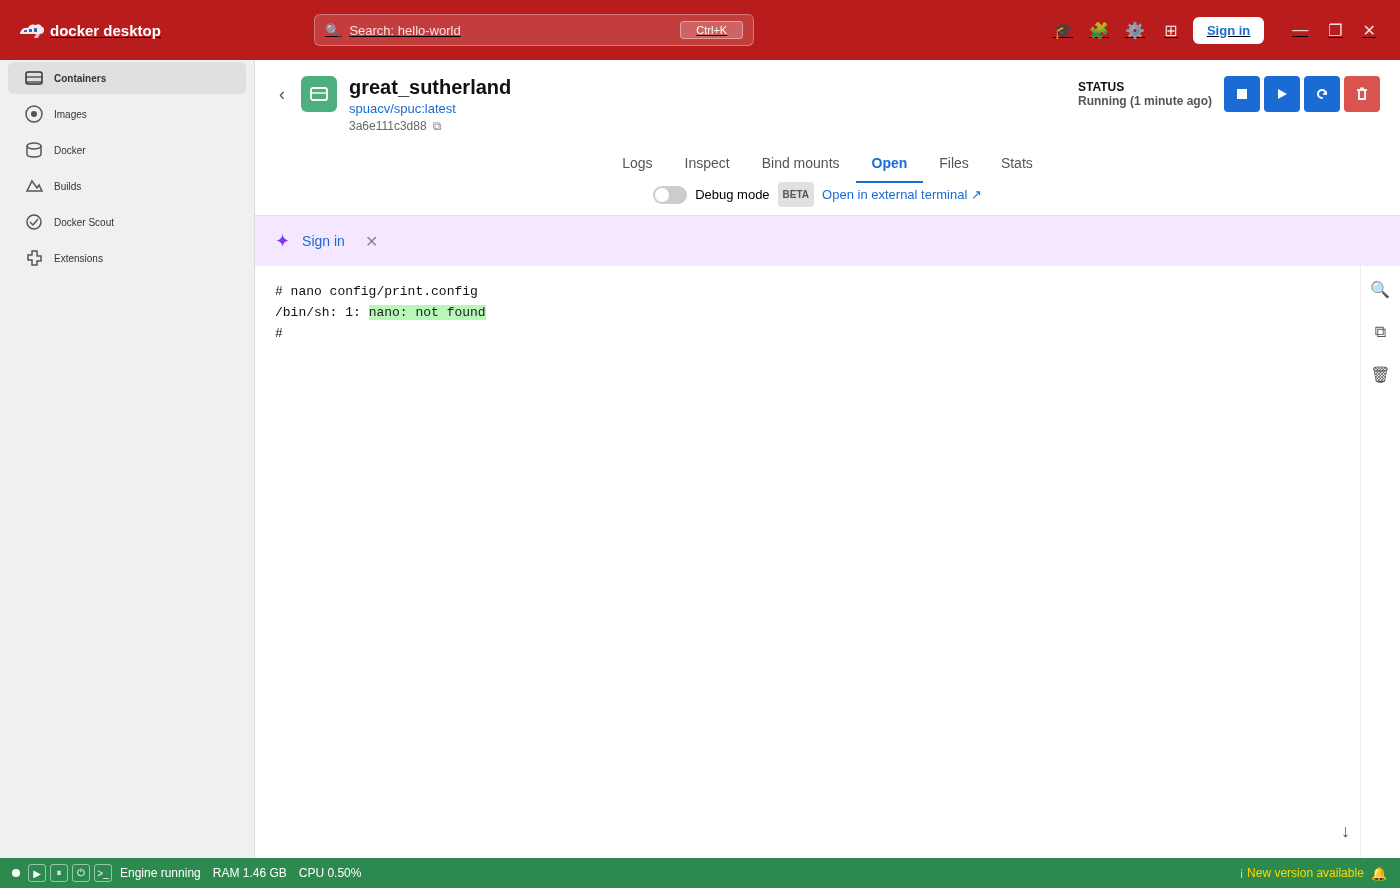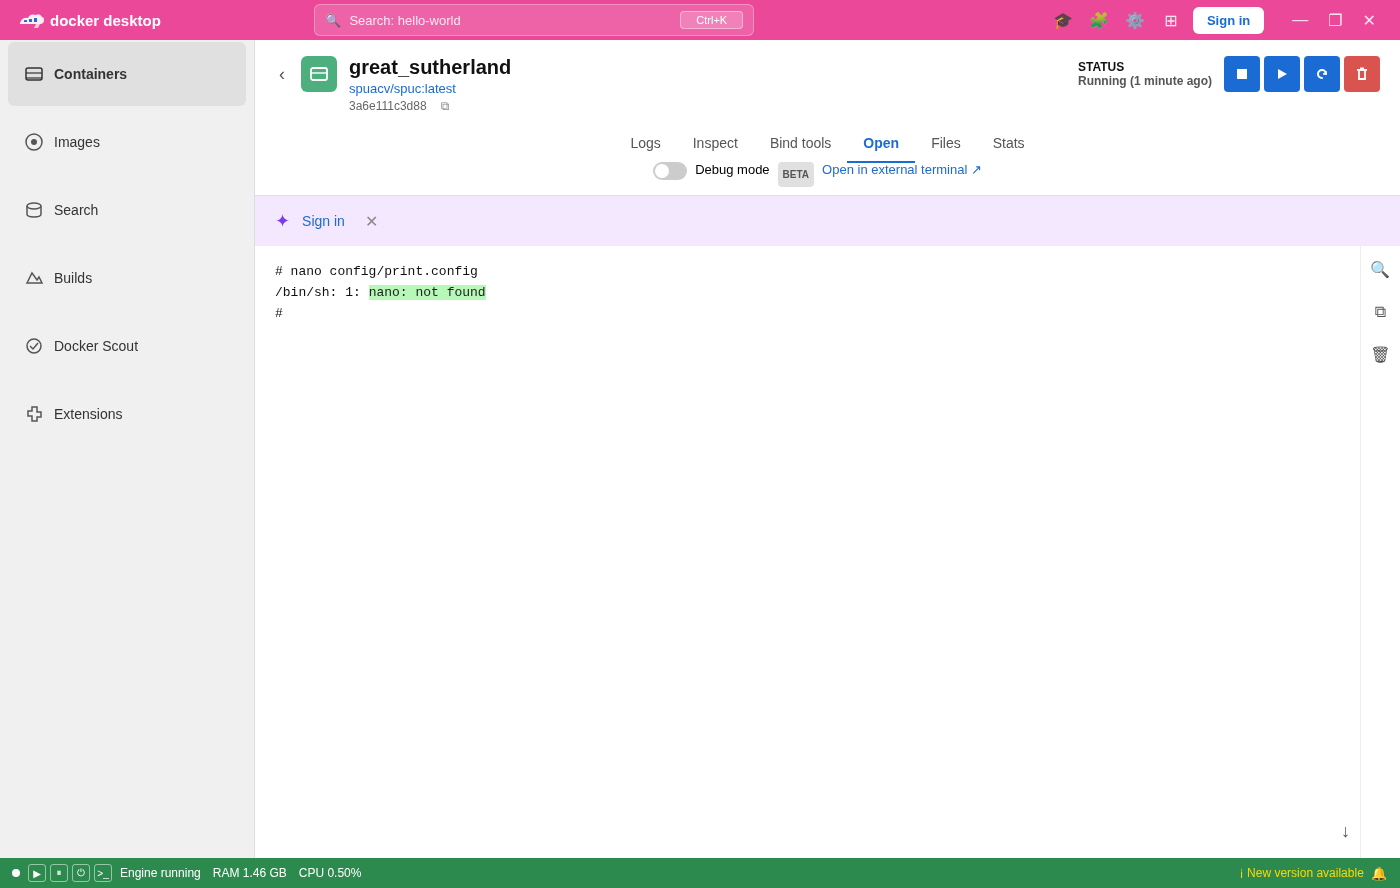--- a/index.html
+++ b/index.html
@@ -1,26 +1,27 @@
 <!DOCTYPE html>
 <html><head>
   <meta charset="utf-8">
   <style>
     * { margin: 0; padding: 0; box-sizing: border-box; }
     body { font-family: -apple-system, BlinkMacSystemFont, 'Segoe UI', sans-serif; width: 1400px; height: 888px; overflow: hidden; background: #f5f5f5; display: flex; flex-direction: column; }
 
     
     .titlebar {
-      background: #ec4899;
-      height: 40px;
+      background: #b91c1c;
+      height: 60px;
       display: flex;
       align-items: center;
       padding: 0 16px;
       gap: 12px;
       flex-shrink: 0;
+      text-decoration: underline;
     }
     .titlebar-logo { display: flex; align-items: center; gap: 6px; color: white; font-size: 15px; font-weight: 600; }
     .titlebar-logo .whale { width: 28px; height: 22px; }
     .search-bar {
       flex: 1;
       max-width: 440px;
       margin: 0 auto;
       background: rgba(255,255,255,0.15);
       border: 1px solid rgba(255,255,255,0.3);
       border-radius: 6px;
@@ -66,23 +67,23 @@
       background: #f0f0f0;
       border-right: 1px solid #ddd;
       display: flex;
       flex-direction: column;
       flex-shrink: 0;
     }
     .sidebar-item {
       display: flex;
       align-items: center;
       gap: 10px;
-      padding: 22px 16px;
-      cursor: pointer;
-      font-size: 14px;
+      padding: 6px 16px;
+      cursor: pointer;
+      font-size: 10px;
       color: #333;
       border-radius: 6px;
       margin: 2px 8px;
     }
     .sidebar-item.active { background: #e0e0e0; font-weight: 600; }
     .sidebar-icon { width: 20px; height: 20px; display: flex; align-items: center; justify-content: center; color: #555; }
 
     
     .main-content { flex: 1; display: flex; flex-direction: column; overflow: hidden; background: white; }
 
@@ -104,21 +105,21 @@
       height: 36px;
       background: #4caf7d;
       border-radius: 6px;
       display: flex;
       align-items: center;
       justify-content: center;
     }
     .container-info { flex: 1; }
     .container-name { font-size: 20px; font-weight: 700; color: #111; }
     .container-image { color: #1a6bd4; font-size: 13px; text-decoration: none; cursor: pointer; }
-    .container-id { font-size: 12px; color: #666; margin-top: 2px; display: flex; align-items: center; gap: 14px; }
+    .container-id { font-size: 12px; color: #666; margin-top: 2px; display: flex; align-items: center; gap: 6px; }
     .copy-icon { cursor: pointer; color: #888; font-size: 12px; }
     .status-section { display: flex; align-items: center; gap: 12px; margin-left: auto; }
     .status-label { font-size: 12px; font-weight: 700; color: #111; }
     .status-value { font-size: 12px; color: #555; font-weight: bold; }
     .action-btns { display: flex; gap: 4px; }
     .action-btn {
       width: 36px; height: 36px;
       border: none;
       border-radius: 4px;
       cursor: pointer;
@@ -303,21 +304,21 @@
       </div>
       <span>Images</span>
     </div>
     <div class="sidebar-item">
       <div class="sidebar-icon">
         <svg width="20" height="20" viewBox="0 0 20 20">
           <ellipse cx="10" cy="6" rx="7" ry="3" fill="none" stroke="#555" stroke-width="1.5"></ellipse>
           <path d="M3 6 L3 14 Q3 17 10 17 Q17 17 17 14 L17 6" fill="none" stroke="#555" stroke-width="1.5"></path>
         </svg>
       </div>
-      <span>Search</span>
+      <span>Docker</span>
     </div>
     <div class="sidebar-item">
       <div class="sidebar-icon">
         <svg width="20" height="20" viewBox="0 0 20 20">
           <path d="M3 15 L8 5 L13 12 L15 9 L18 15Z" fill="none" stroke="#555" stroke-width="1.5"></path>
         </svg>
       </div>
       <span>Builds</span>
     </div>
     <div class="sidebar-item">
@@ -388,26 +389,26 @@
               </svg>
             </button>
           </div>
         </div>
       </div>
 
       <div style="display:flex; align-items:center; justify-content:space-between;flex-direction:column;">
         <div class="tabs">
           <div class="tab">Logs</div>
           <div class="tab">Inspect</div>
-          <div class="tab">Bind tools</div>
+          <div class="tab">Bind mounts</div>
           <div class="tab active">Open</div>
           <div class="tab">Files</div>
           <div class="tab">Stats</div>
         </div>
-        <div style="display:flex; gap:8px; padding-right:20px; padding-bottom:8px; font-size:13px;">
+        <div style="display:flex; align-items:center; gap:8px; padding-right:20px; padding-bottom:8px; font-size:13px;">
           <div class="toggle-switch">
             <div class="toggle-knob"></div>
           </div>
           <span>Debug mode</span>
           <span class="beta-badge">BETA</span>
           <span class="open-external">Open in external terminal ↗</span>
         </div>
       </div>
     </div>
 

